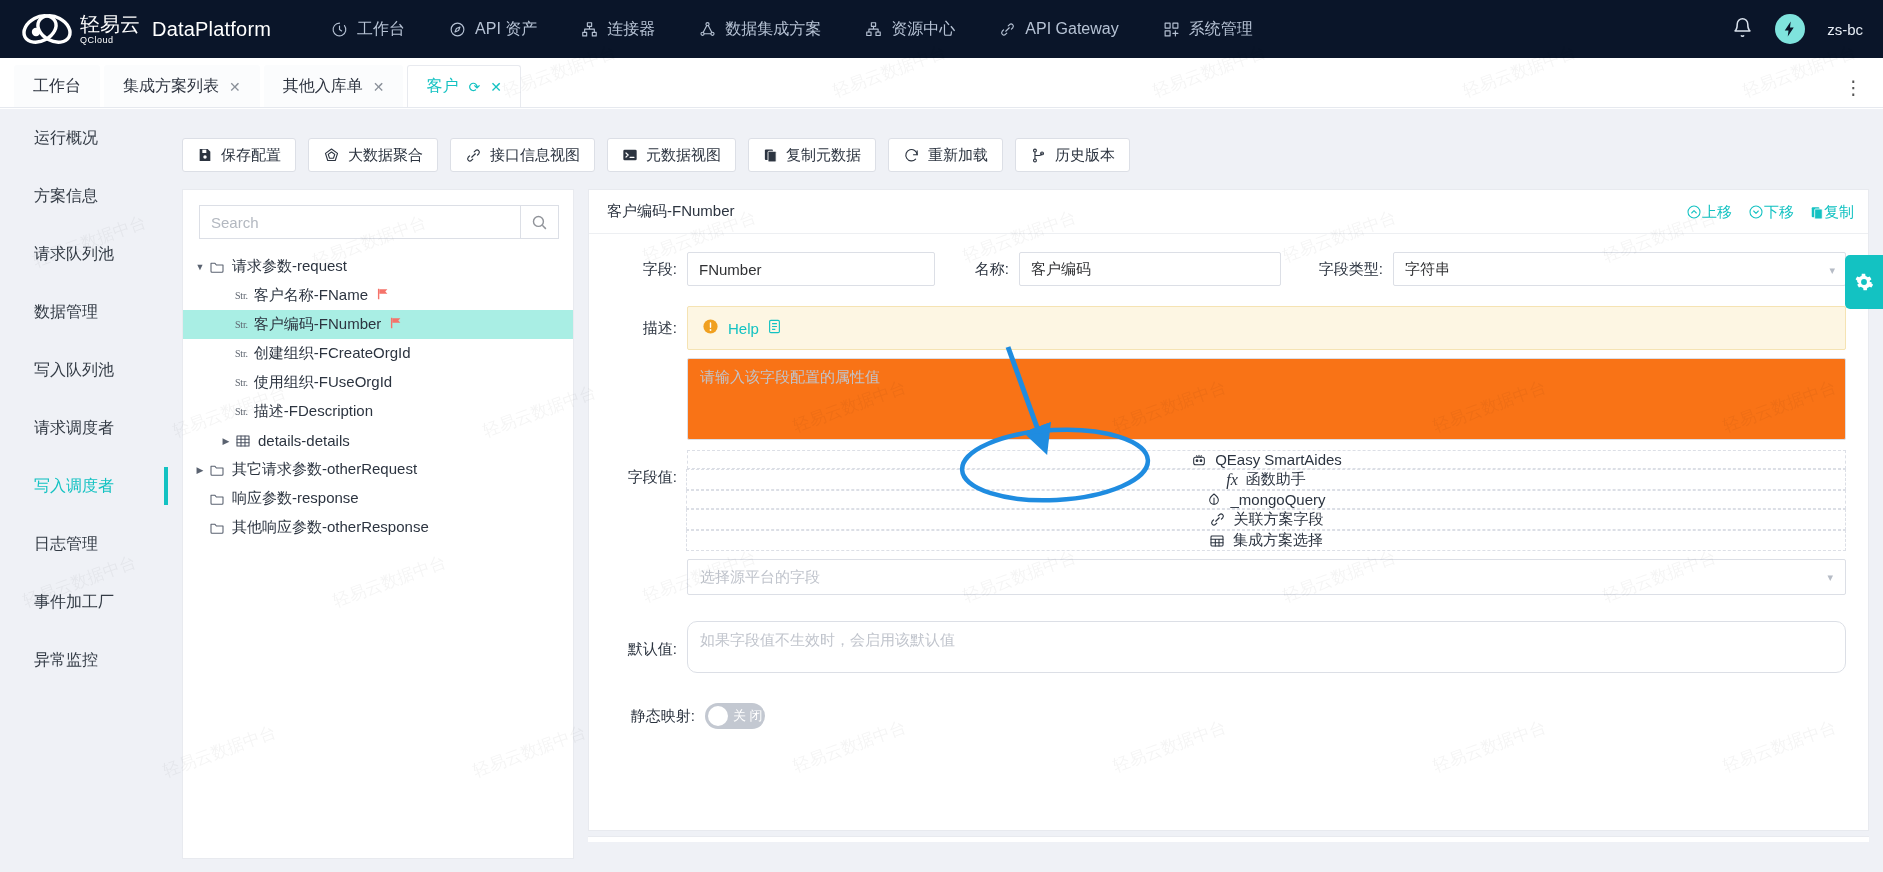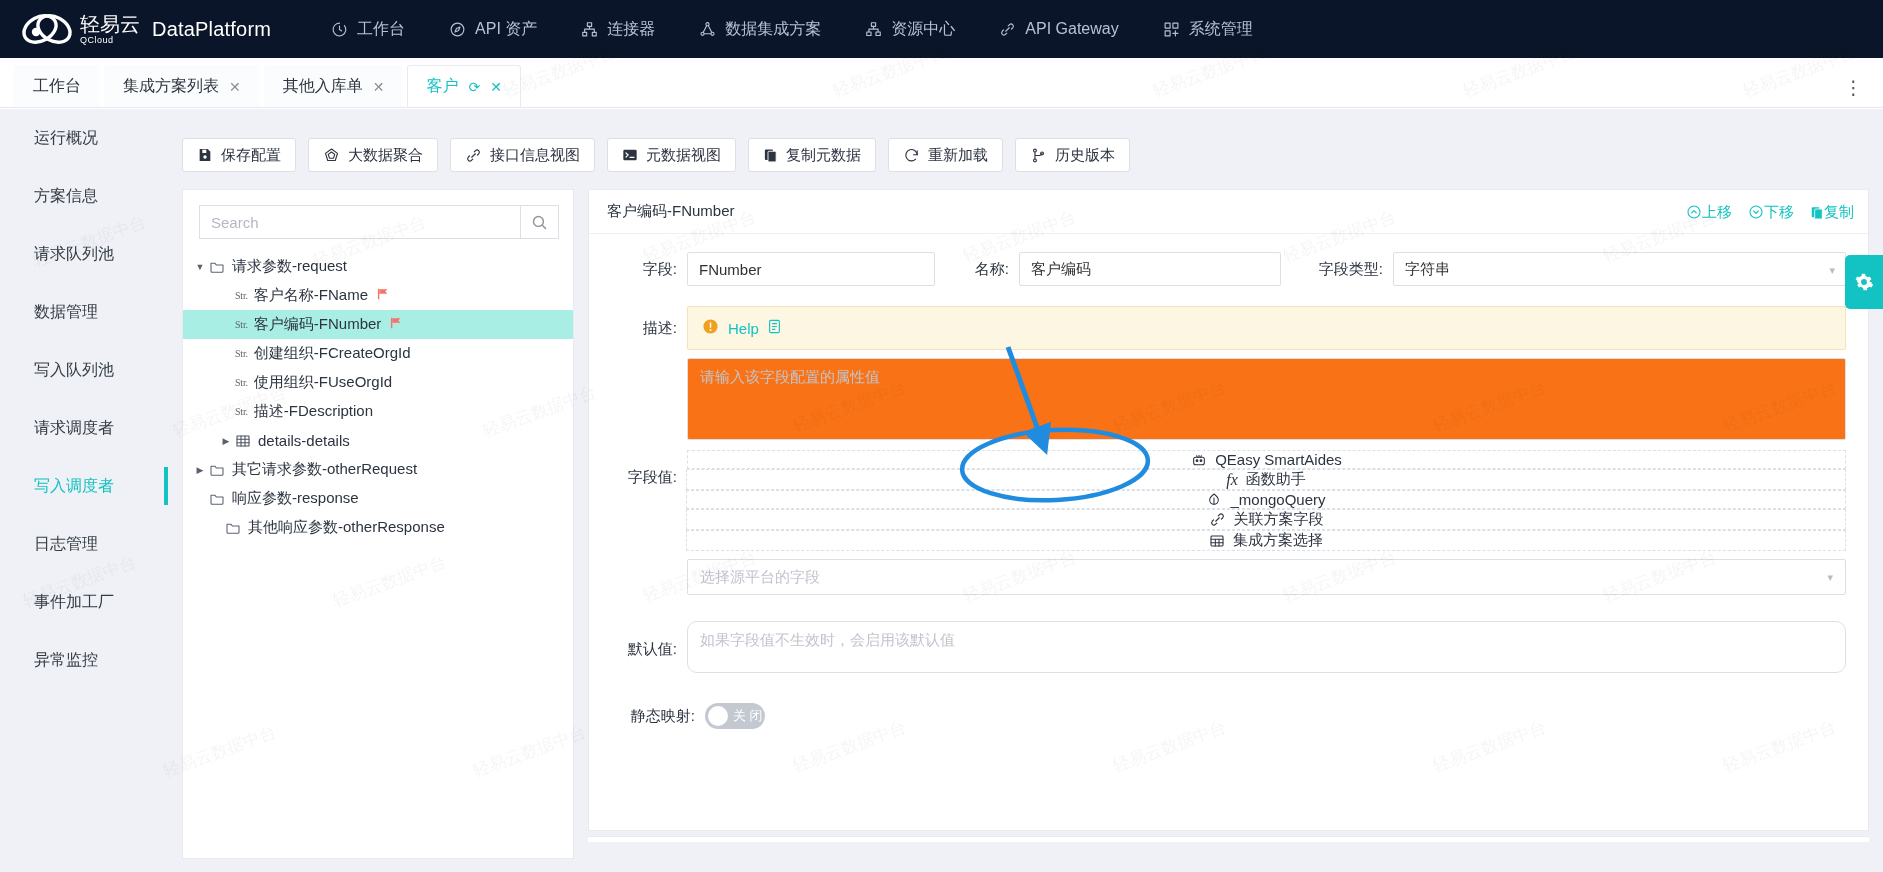--- a/index.html
+++ b/index.html
@@ -387,20 +387,34 @@
           <svg width="17" height="17" viewBox="0 0 24 24" fill="none" stroke="currentColor" stroke-width="1.6" stroke-linecap="round" stroke-linejoin="round">
             <rect x="3" y="3" width="7" height="7"></rect>
             <rect x="14" y="3" width="7" height="7"></rect>
             <rect x="3" y="14" width="7" height="7"></rect>
             <path d="M17.5 14v7M14 17.5h7"></path>
           </svg>
         </span>
         <span>系统管理</span>
       </div>
     </div>
+  <div class="nav-right">
+    <span>
+      <svg width="21" height="21" viewBox="0 0 24 24" fill="none" stroke="#dbe3ee" stroke-width="1.7">
+        <path d="M18 8a6 6 0 10-12 0c0 7-3 8-3 8h18s-3-1-3-8"></path>
+        <path d="M13.7 21a2 2 0 01-3.4 0"></path>
+      </svg>
+    </span>
+    <span class="avatar">
+      <svg width="18" height="18" viewBox="0 0 24 24" fill="#0a1529">
+        <path d="M13 2L5 14h5l-1 8 8-12h-5z"></path>
+      </svg>
+    </span>
+    <span class="username">zs-bc</span>
+  </div>
 </div>
 
 <div id="tabstrip">
   <div id="tablist" style="display:flex;align-items:flex-end;">
       <div class="tab">
         <span>工作台</span>
       </div>
       <div class="tab">
         <span>集成方案列表</span>
         <span class="x">✕</span>
@@ -597,21 +611,21 @@
         </div>
         <div class="tnode" style="padding-left: 8px;">
           <span class="tarrow"></span>
           <span class="ticon">
             <svg width="16" height="16" viewBox="0 0 24 24" fill="none" stroke="#5a6270" stroke-width="1.6" stroke-linecap="round" stroke-linejoin="round">
               <path d="M3 6.5h6l2 2.5h10v9.5a1.5 1.5 0 01-1.5 1.5h-15A1.5 1.5 0 013 18.5z"></path>
             </svg>
           </span>
           <span>响应参数-response</span>
         </div>
-        <div class="tnode" style="padding-left: 24px;">
+        <div class="tnode" style="padding-left: 8px;">
           <span class="tarrow"></span>
           <span class="ticon">
             <svg width="16" height="16" viewBox="0 0 24 24" fill="none" stroke="#5a6270" stroke-width="1.6" stroke-linecap="round" stroke-linejoin="round">
               <path d="M3 6.5h6l2 2.5h10v9.5a1.5 1.5 0 01-1.5 1.5h-15A1.5 1.5 0 013 18.5z"></path>
             </svg>
           </span>
           <span>其他响应参数-otherResponse</span>
         </div>
       </div>
   </div>

